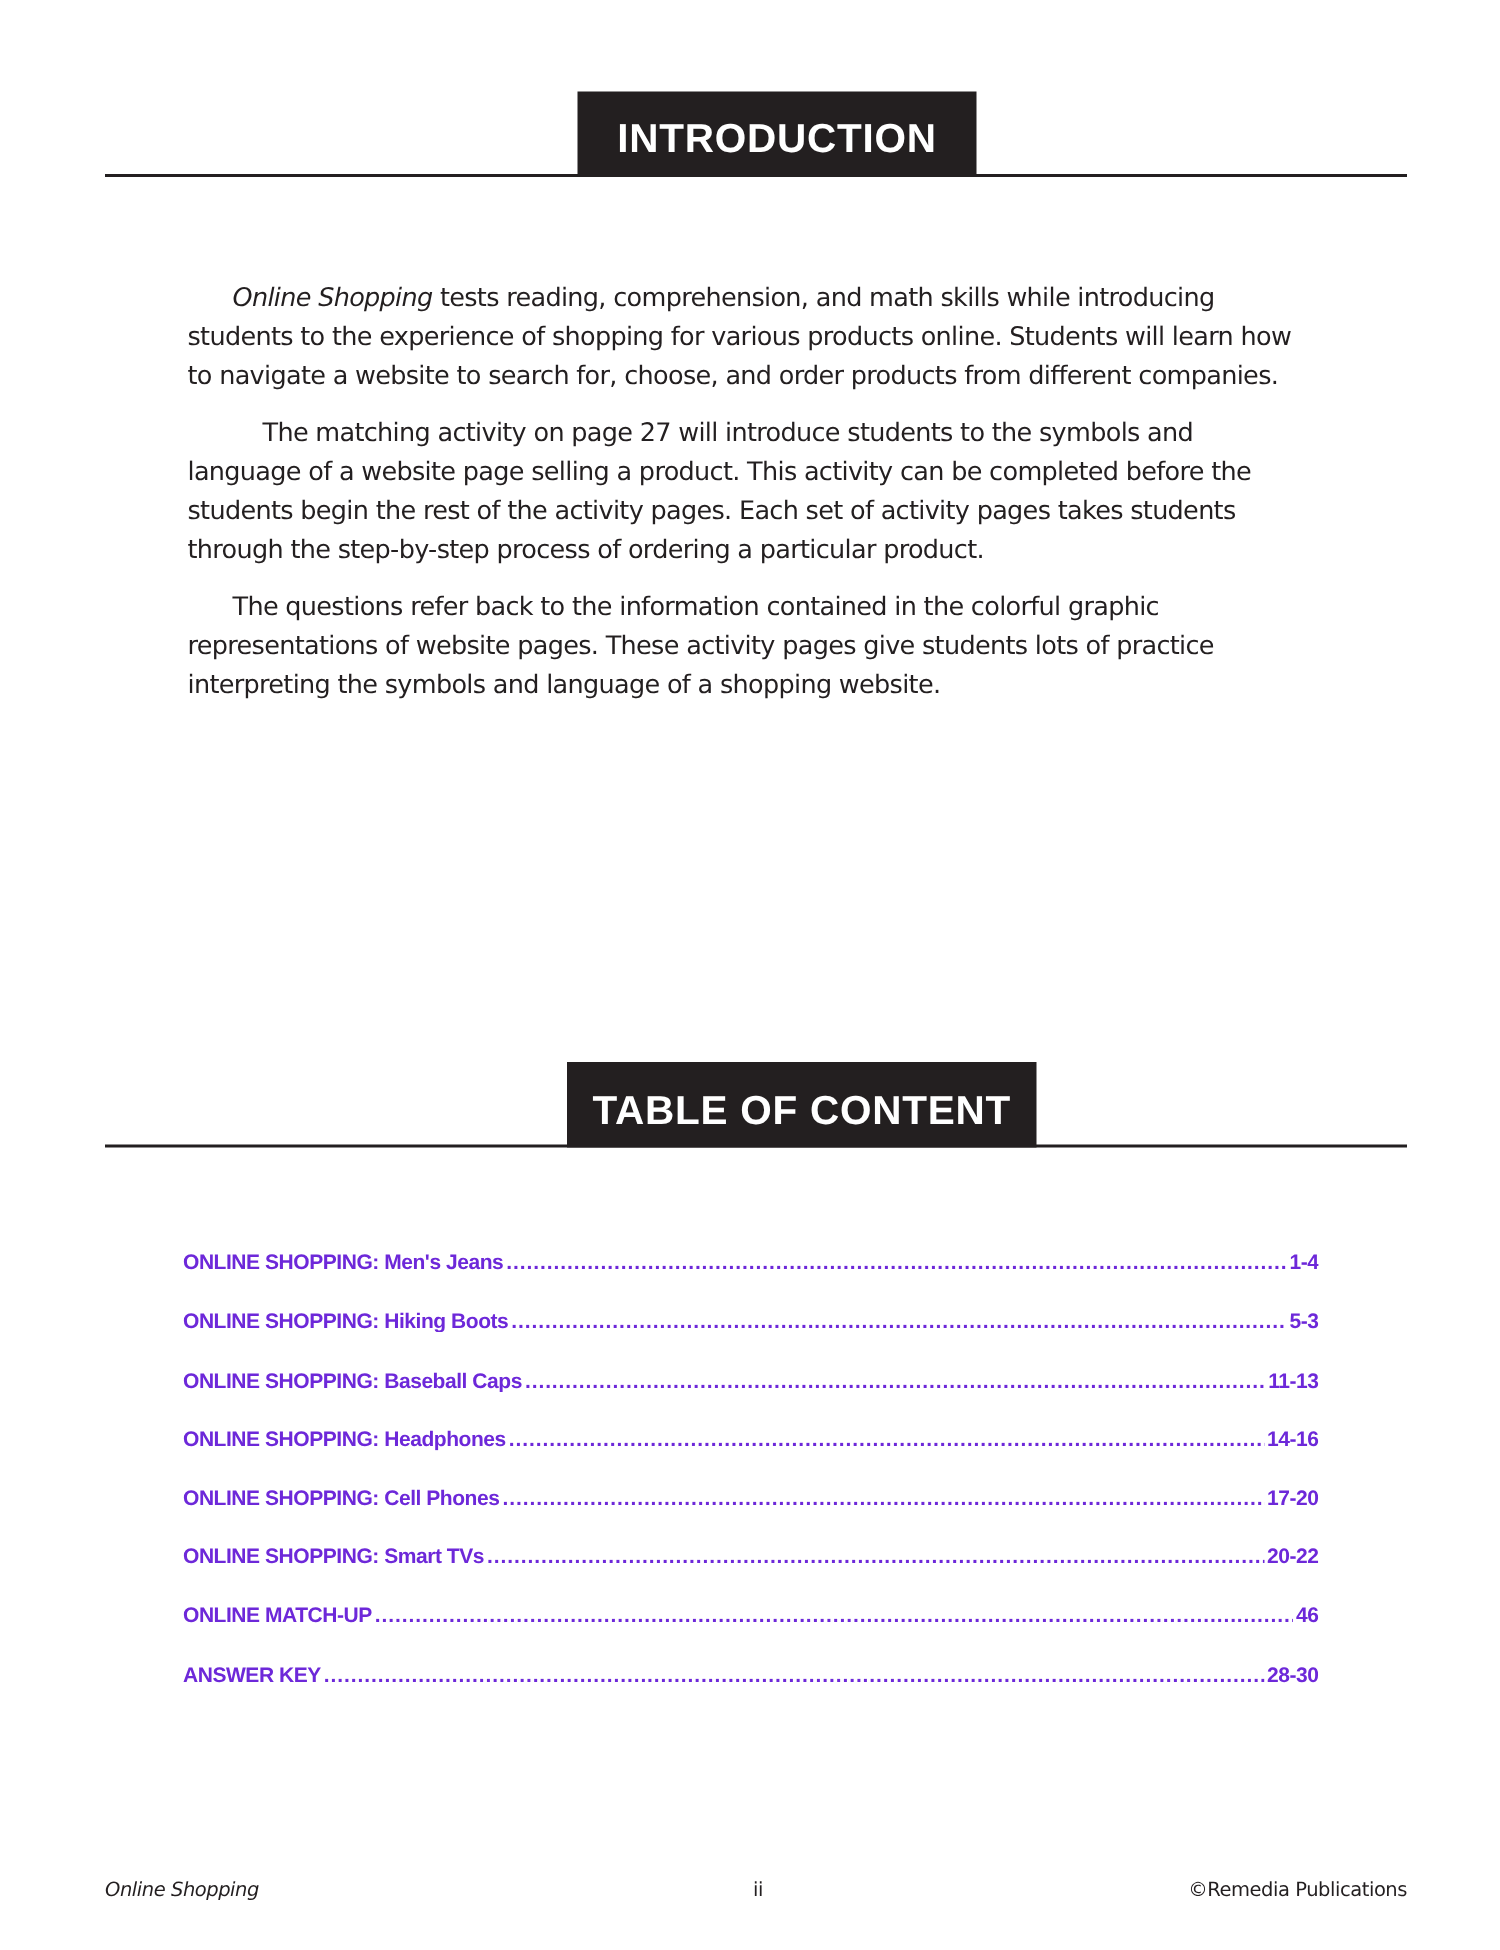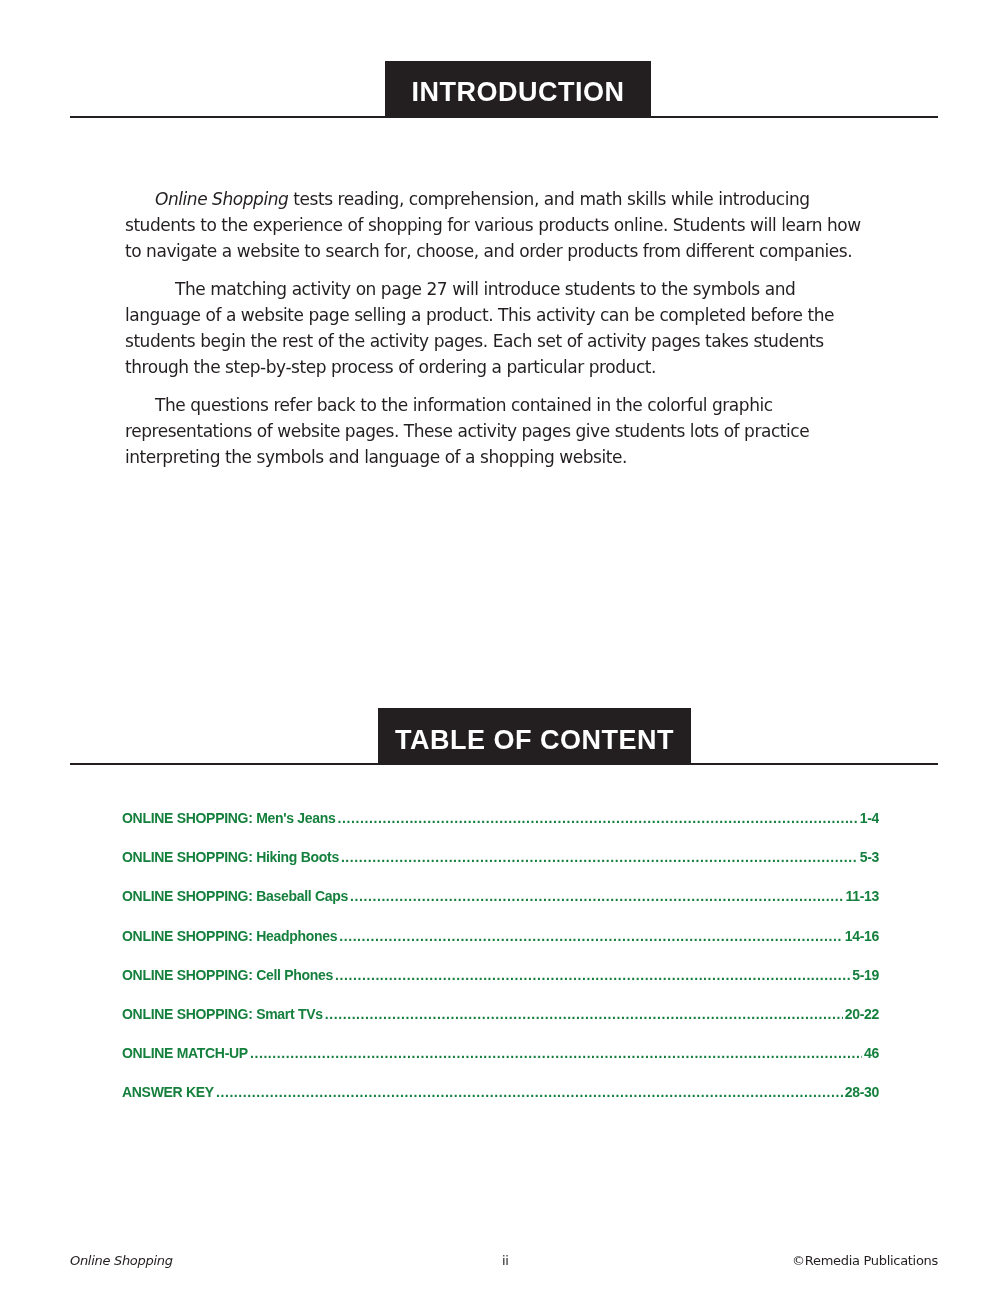--- a/index.html
+++ b/index.html
@@ -72,27 +72,27 @@
     }
 
     .toc {
       position: absolute;
       left: 122px;
       top: 810px;
       width: 757px;
     }
     .toc-row {
       display: flex;
-      align-items: flex-start;
+      align-items: flex-end;
       height: 39.2px;
       font-family: "Liberation Sans", sans-serif;
       font-weight: bold;
       font-size: 14px;
       letter-spacing: -0.3px;
-      color: #15803d;
+      color: #6d28d9;
       overflow: hidden;
     }
     .toc-row .toc-title { white-space: nowrap; flex: 0 0 auto; }
     .toc-row .toc-leader {
       flex: 1 1 auto;
       overflow: hidden;
       white-space: nowrap;
       margin: 0 2px;
       letter-spacing: 0.6px;
     }
@@ -152,21 +152,21 @@
     <span class="toc-pages">11-13</span>
   </div>
   <div class="toc-row">
     <span class="toc-title">ONLINE SHOPPING: Headphones</span>
     <span class="toc-leader"></span>
     <span class="toc-pages">14-16</span>
   </div>
   <div class="toc-row">
     <span class="toc-title">ONLINE SHOPPING: Cell Phones</span>
     <span class="toc-leader"></span>
-    <span class="toc-pages">5-19</span>
+    <span class="toc-pages">17-20</span>
   </div>
   <div class="toc-row">
     <span class="toc-title">ONLINE SHOPPING: Smart TVs</span>
     <span class="toc-leader"></span>
     <span class="toc-pages">20-22</span>
   </div>
   <div class="toc-row">
     <span class="toc-title">ONLINE MATCH-UP</span>
     <span class="toc-leader"></span>
     <span class="toc-pages">46</span>

